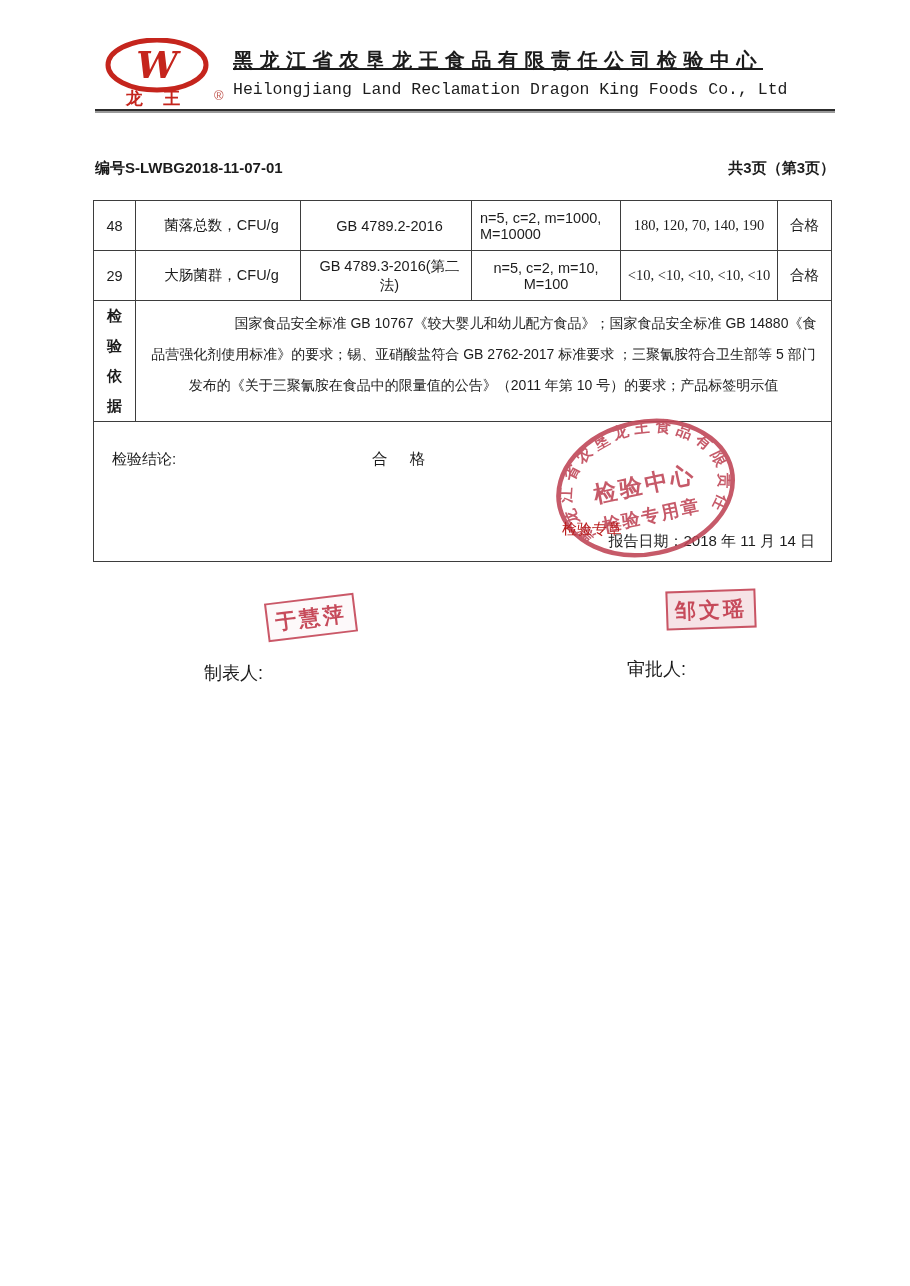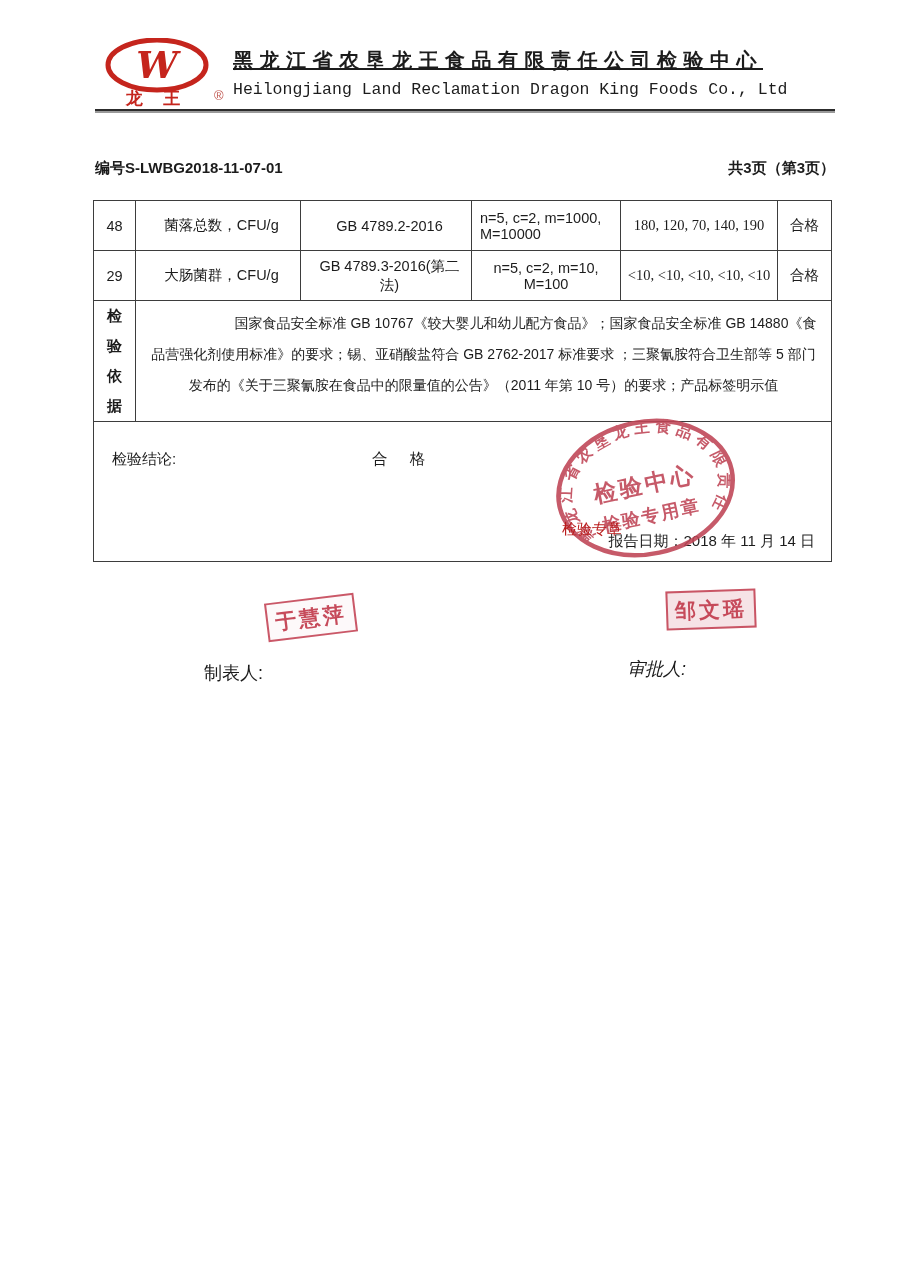--- a/index.html
+++ b/index.html
@@ -46,21 +46,21 @@
   .report-date { position:absolute; right:16px; bottom:10px; font-size:15px; }
 
   
   .inspection-stamp { position:absolute; left:543px; top:406px; width:206px; height:168px;
                       transform:rotate(-12deg); opacity:0.88; z-index:5; }
   .seal-note { position:absolute; left:562px; top:520px; font-size:15px; color:#b91c1c; z-index:6; }
 
   
   .sig-label { position:absolute; font-size:18px;margin-top:46px; }
   .lbl-preparer { left:204px; top:615px; }
-  .lbl-approver { left:627px; top:611px;font-style:italic; }
+  .lbl-approver { left:627px; top:611px; }
   .name-stamp { position:absolute; display:inline-block;
                 border:2.5px solid rgba(193,60,77,0.85); color:rgba(193,60,77,0.92);
                 font-size:21px; font-weight:bold; letter-spacing:3px;
                 padding:4px 7px 3px 7px; white-space:nowrap; z-index:5; }
   .stamp-preparer { left:266px; top:598px; transform:rotate(-7deg);
                     background:rgba(214,100,115,0.04); }
   .stamp-approver { left:666px; top:590px; transform:rotate(-2deg);
                     background:rgba(193,60,77,0.14); }
 </style>
 </head>

